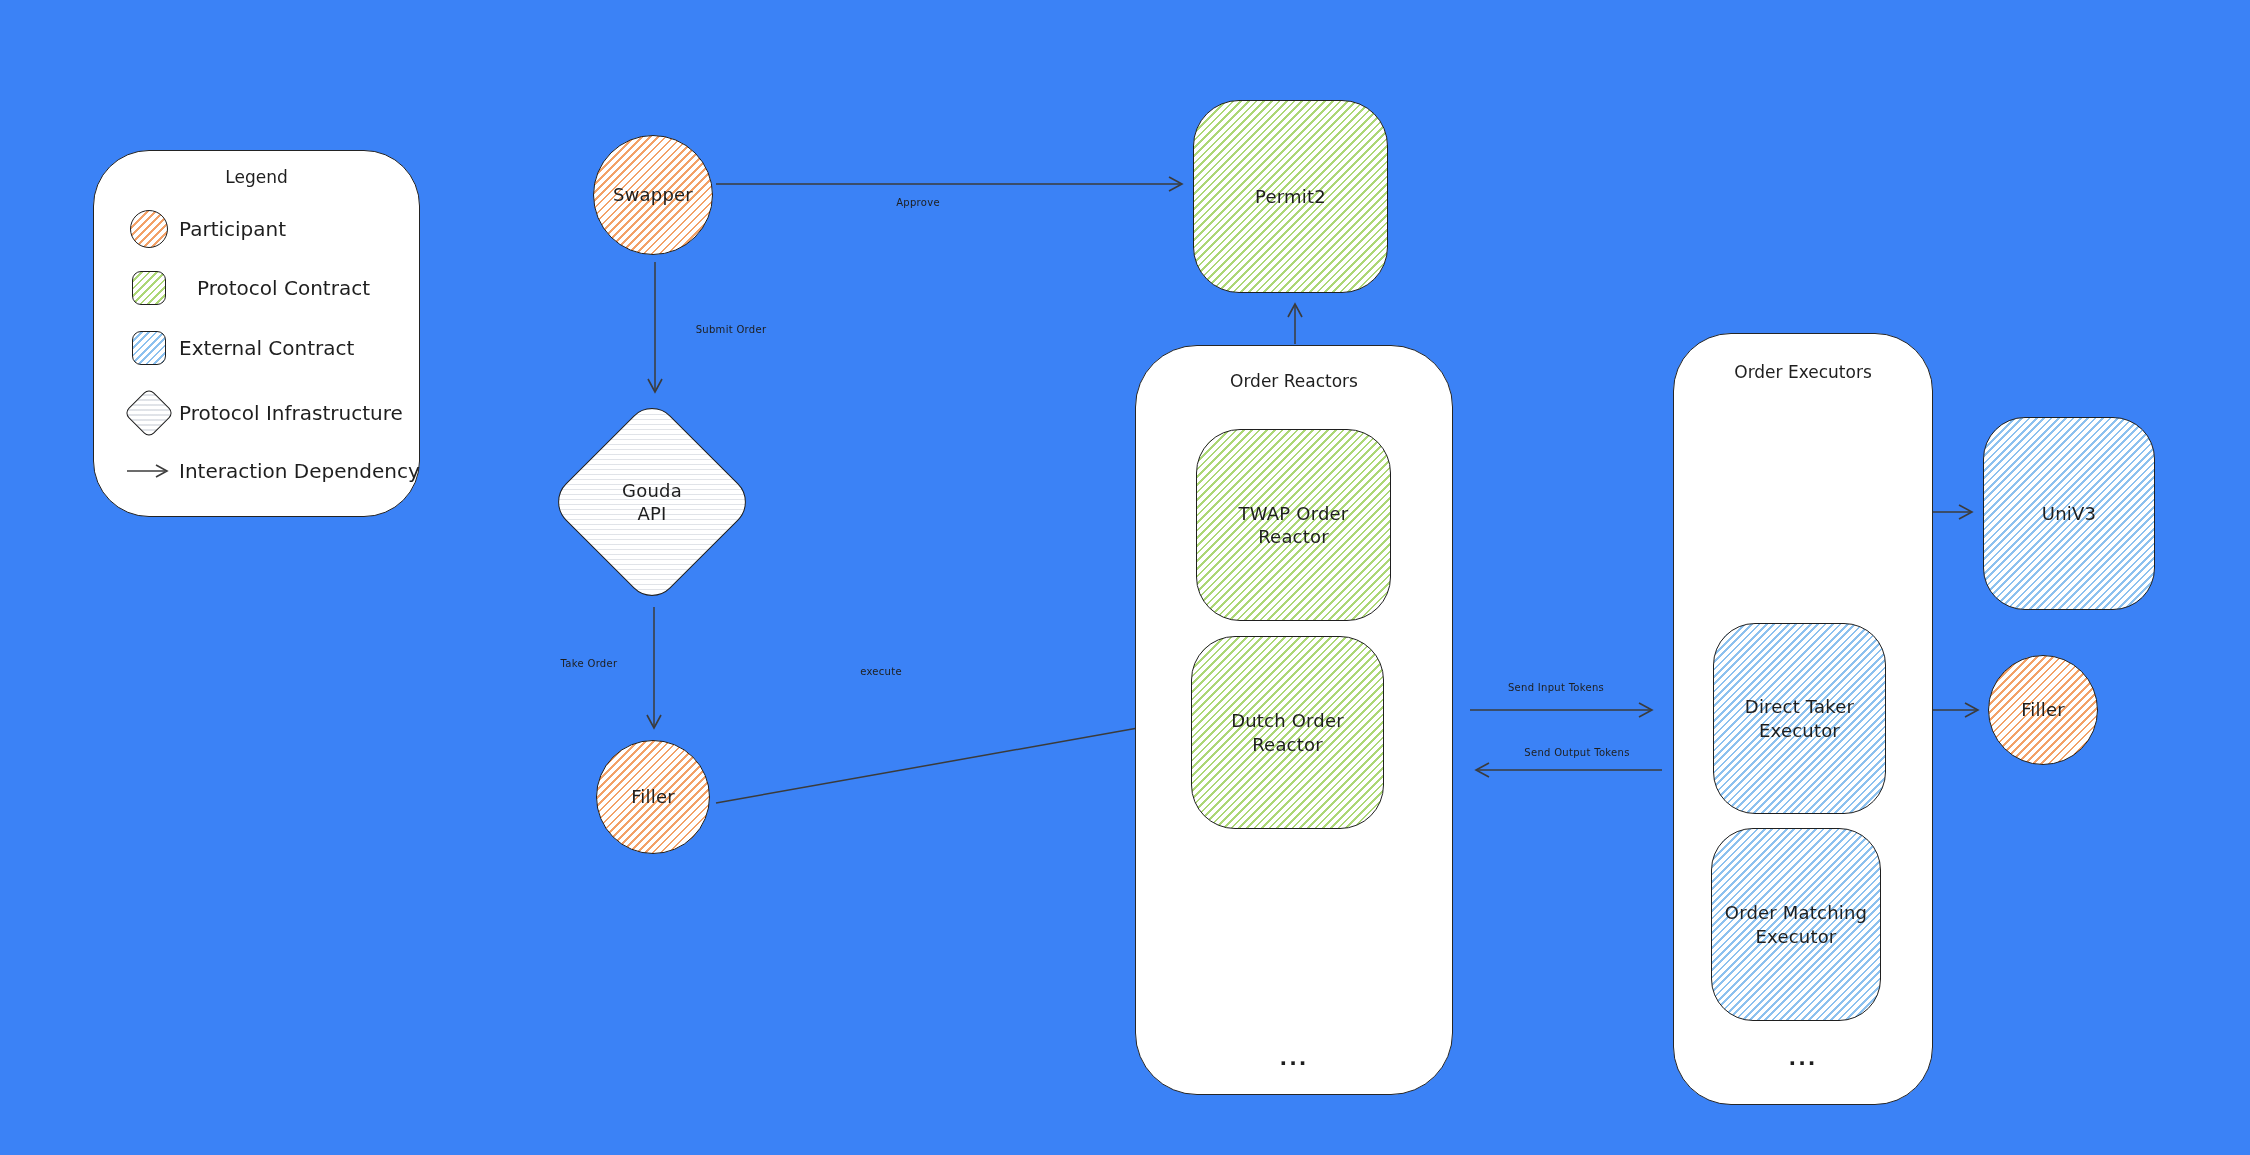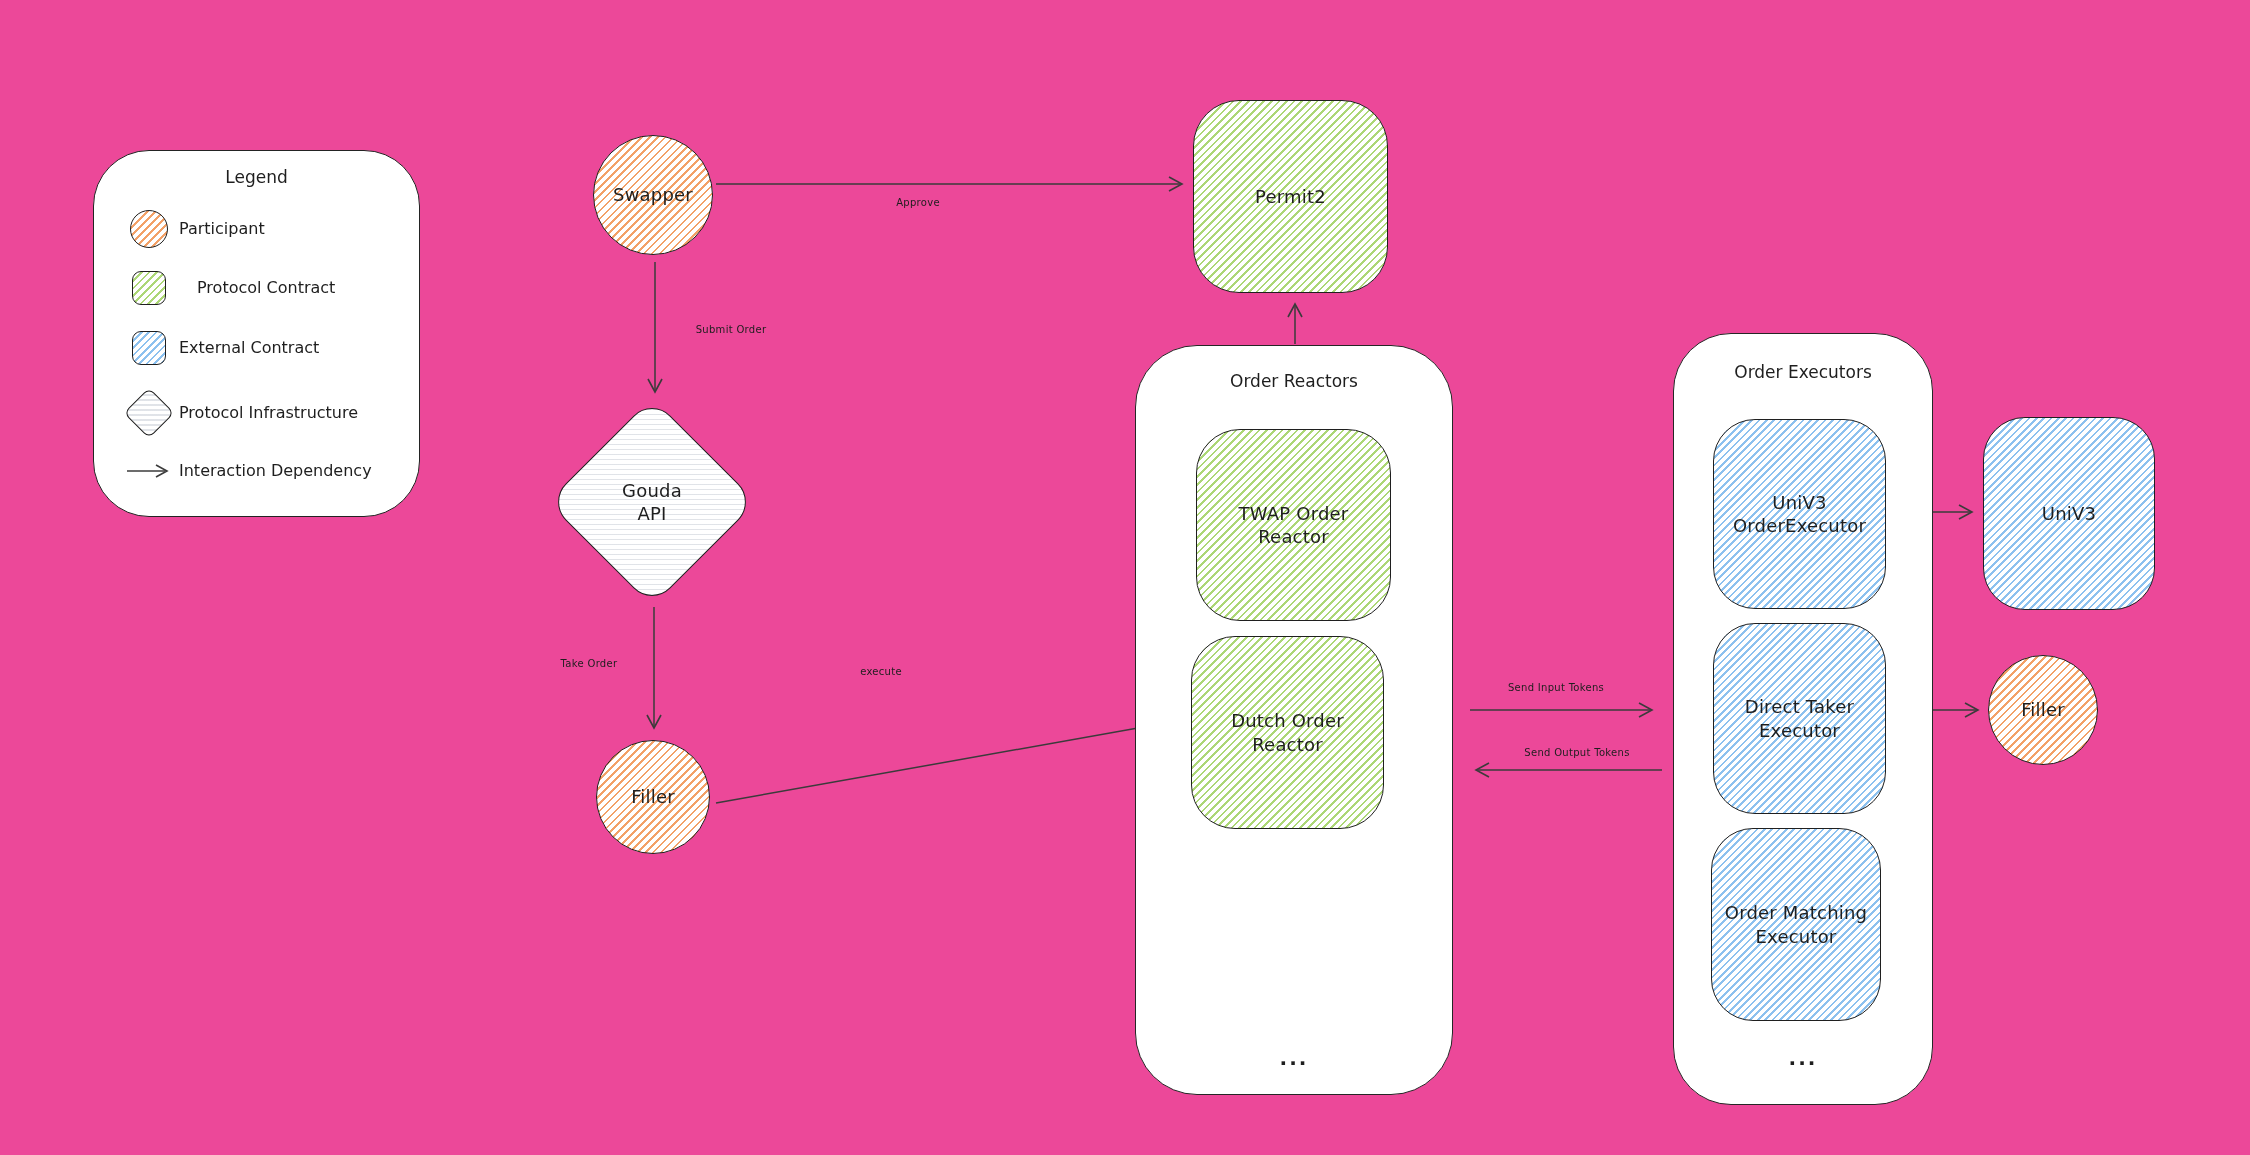--- a/index.html
+++ b/index.html
@@ -1,38 +1,38 @@
 <!DOCTYPE html>
 <html><head>
 <meta charset="utf-8">
 <style>
   html,body{margin:0;padding:0;background:#ffffff;}
   #canvas{
-    position:relative;width:2250px;height:1155px;background:#ec4899;overflow:hidden;
+    position:relative;width:2250px;height:1155px;background:#3b82f6;overflow:hidden;
     font-family:"DejaVu Sans", sans-serif;color:#1e1e1e;
   }
   .abs{position:absolute;}
   
   .fill-orange{background-color:#ffffff;background-image:repeating-linear-gradient(135deg, rgba(241,148,82,0.88) 0 1.9px, rgba(0,0,0,0) 1.9px 5.6px);}
   .fill-green{background-color:#ffffff;background-image:repeating-linear-gradient(135deg, rgba(154,206,88,0.82) 0 1.9px, rgba(0,0,0,0) 1.9px 5.4px);}
   .fill-blue{background-color:#ffffff;background-image:repeating-linear-gradient(135deg, rgba(120,182,236,0.85) 0 1.9px, rgba(0,0,0,0) 1.9px 5.2px);}
   .fill-gray{background-color:#ffffff;background-image:repeating-linear-gradient(135deg, rgba(168,176,190,0.35) 0 1.6px, rgba(0,0,0,0) 1.6px 5px);}
   
   .node{border:1.8px solid #1f1f1f;box-sizing:border-box;display:flex;align-items:center;justify-content:center;text-align:center;}
   .circle{border-radius:50%;}
   .rbox{border-radius:44px;}
   .container-box{border:1.7px solid #262626;border-radius:60px;background:#ffffff;box-sizing:border-box;}
   .node-label{font-size:18px;line-height:1.3;letter-spacing:.2px;}
   .group-title{position:absolute;left:0;right:0;text-align:center;font-size:17px;}
   .dots{position:absolute;left:0;right:0;text-align:center;font-size:20px;letter-spacing:2px;font-weight:bold;}
   .edge-label{position:absolute;transform:translate(-50%,-50%);white-space:nowrap;font-size:10px;letter-spacing:.3px;}
   
   #legend-box{left:93px;top:150px;width:327px;height:367px;border:1.7px solid #232323;border-radius:56px;background:#fff;box-sizing:border-box;}
   .legend-title{position:absolute;left:0;right:0;top:16px;text-align:center;font-size:17px;}
-  .legend-label{position:absolute;left:85px;height:24px;line-height:24px;font-size:16px;white-space:nowrap;}
+  .legend-label{position:absolute;left:85px;height:24px;line-height:24px;font-size:20px;white-space:nowrap;}
   .legend-icon{position:absolute;box-sizing:border-box;border:1.8px solid #1f1f1f;}
 </style>
 </head>
 <body>
 
 <div id="canvas">
 
   <svg class="abs" width="2250" height="1155" viewBox="0 0 2250 1155" style="left:0;top:0;">
     <defs>
       <marker id="arrow" viewBox="-16 -9 18 18" markerWidth="18" markerHeight="18" refX="0" refY="0" orient="auto" markerUnits="userSpaceOnUse">
@@ -98,23 +98,20 @@
     </div>
     <div class="node rbox fill-green abs" style="left:55px;top:290px;width:193px;height:193px;">
       <span class="node-label" style="max-width:130px;">Dutch Order Reactor</span>
     </div>
     <div class="dots" style="top:700px;">...</div>
   </div>
 
   <div class="abs container-box" style="left:1673px;top:333px;width:260px;height:772px;border-radius:58px;">
     <div class="group-title" style="top:28px;">Order Executors</div>
 
-    <div class="node rbox fill-blue abs" style="left:39px;top:85px;width:173px;height:190px;border-radius:42px;">
-      <span class="node-label" style="max-width:140px;">UniV3 OrderExecutor</span>
-    </div>
     <div class="node rbox fill-blue abs" style="left:39px;top:289px;width:173px;height:191px;border-radius:42px;">
       <span class="node-label" style="max-width:130px;">Direct Taker Executor</span>
     </div>
     <div class="node rbox fill-blue abs" style="left:37px;top:494px;width:170px;height:193px;border-radius:42px;">
       <span class="node-label" style="max-width:150px;">Order Matching Executor</span>
     </div>
     <div class="dots" style="top:712px;">...</div>
   </div>
 
   <div class="abs node rbox fill-blue" style="left:1983px;top:417px;width:172px;height:193px;border-radius:42px;">

